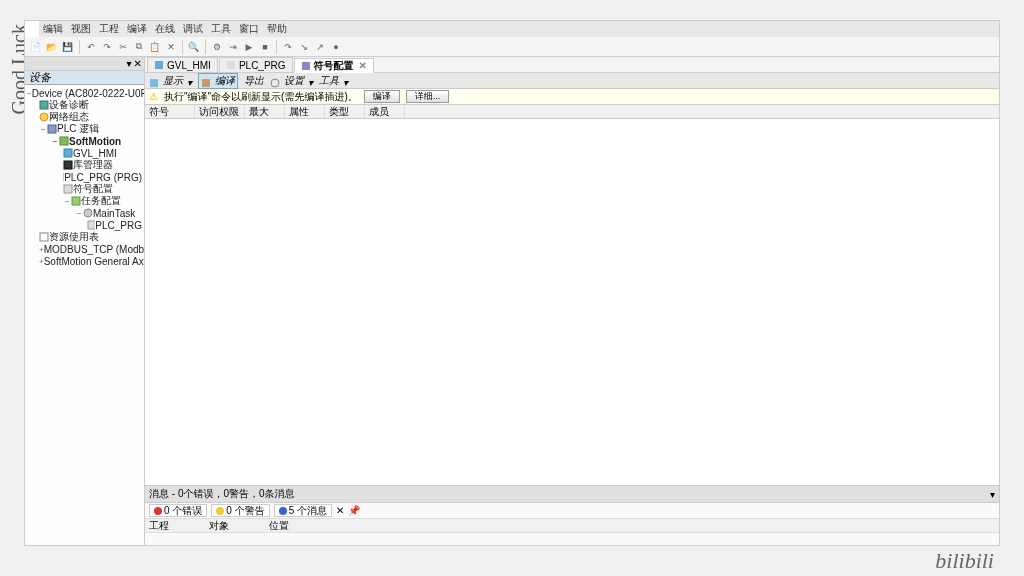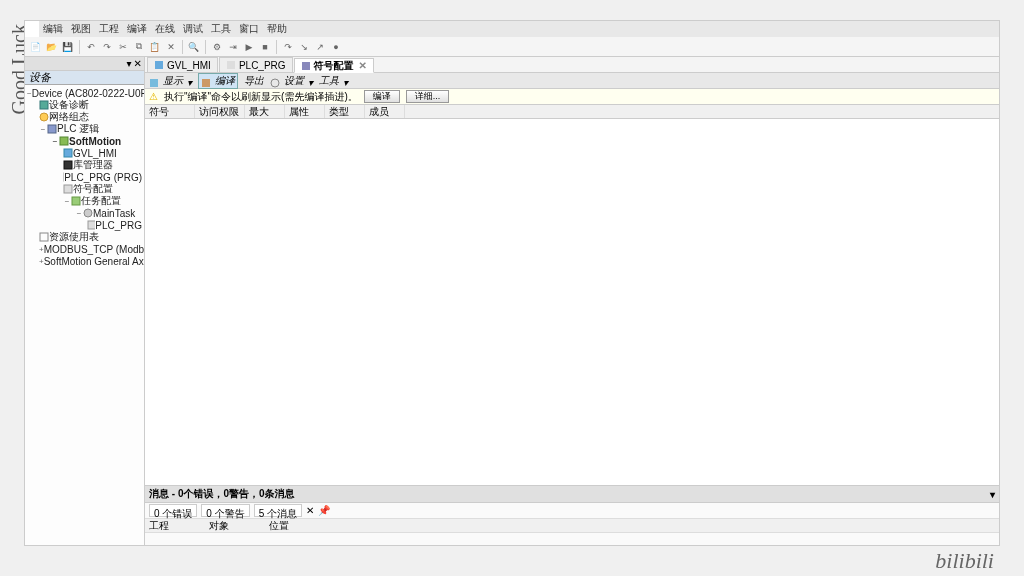--- a/index.html
+++ b/index.html
@@ -29,24 +29,24 @@
     .tab-toolbar .grp { display: flex; align-items: flex-end; gap: 4px; font-style: italic; }
     .tab-toolbar .grp.highlighted { background: #d0e4f5; border: 1px solid #7aa; padding: 0 2px; }
     .info-bar { height: 16px; background: #fffff0; border-bottom: 1px solid #ccc; display: flex; align-items: center; padding: 0 4px; gap: 6px; font-size: 9px; }
     .warn-icon { color: #e6b800; }
     .btn { border: 1px solid #999; background: linear-gradient(#fff,#e0e0e0); padding: 0 8px; height: 13px; display: inline-flex; align-items: center; font-size: 9px; cursor: pointer; }
     .note-bar { height: 14px; background: #fafafa; border-bottom: 1px solid #ddd; padding: 0 4px; display: flex; align-items: center; font-size: 9px; color: #444; }
     .grid-header { height: 14px; background: #f0f0f0; border-bottom: 1px solid #ccc; display: flex; font-size: 9px; }
     .gh-cell { padding: 0 4px; display: flex; align-items: center; border-right: 1px solid #ddd; }
     .grid-body { flex: 1; background: #fff; }
     .messages { height: 60px; background: #fafafa; border-top: 1px solid #ccc; display: flex; flex-direction: column; }
-    .msg-header { height: 14px; background: #e0e0e0; border-bottom: 1px solid #ccc; display: flex; align-items: center; padding: 8px 4px; font-size: 9px; justify-content: space-between; font-weight: bold; }
+    .msg-header { height: 14px; background: #e0e0e0; border-bottom: 1px solid #ccc; display: flex; align-items: center; padding: 8px 4px; font-size: 9px; justify-content: space-between; }
     .msg-filter { height: 16px; display: flex; align-items: center; padding: 0 4px; gap: 4px; border-bottom: 1px solid #ddd; }
     .msg-filter select { font-size: 9px; width: 180px; }
-    .badge { display: flex; align-items: center; gap: 2px; padding: 0 4px; border: 1px solid #ccc; height: 13px; font-size: 9px; background: #fff; flex-direction: column; }
+    .badge { display: flex; align-items: center; gap: 2px; padding: 0 4px; border: 1px solid #ccc; height: 13px; font-size: 9px; background: #fff; }
     .dot { width: 8px; height: 8px; border-radius: 50%; display: inline-block; }
     .dot.red { background: #d33; } .dot.yellow { background: #ec3; } .dot.blue { background: #36c; }
     .msg-cols { height: 14px; display: flex; font-size: 9px; background: #f0f0f0; border-bottom: 1px solid #ddd; }
     .msg-cols > div { padding: 0 4px; display: flex; align-items: center; }
     svg.i { width: 10px; height: 10px; }
   </style>
 </head>
 <body>
 
 <div class="goodluck">Good Luck</div>

